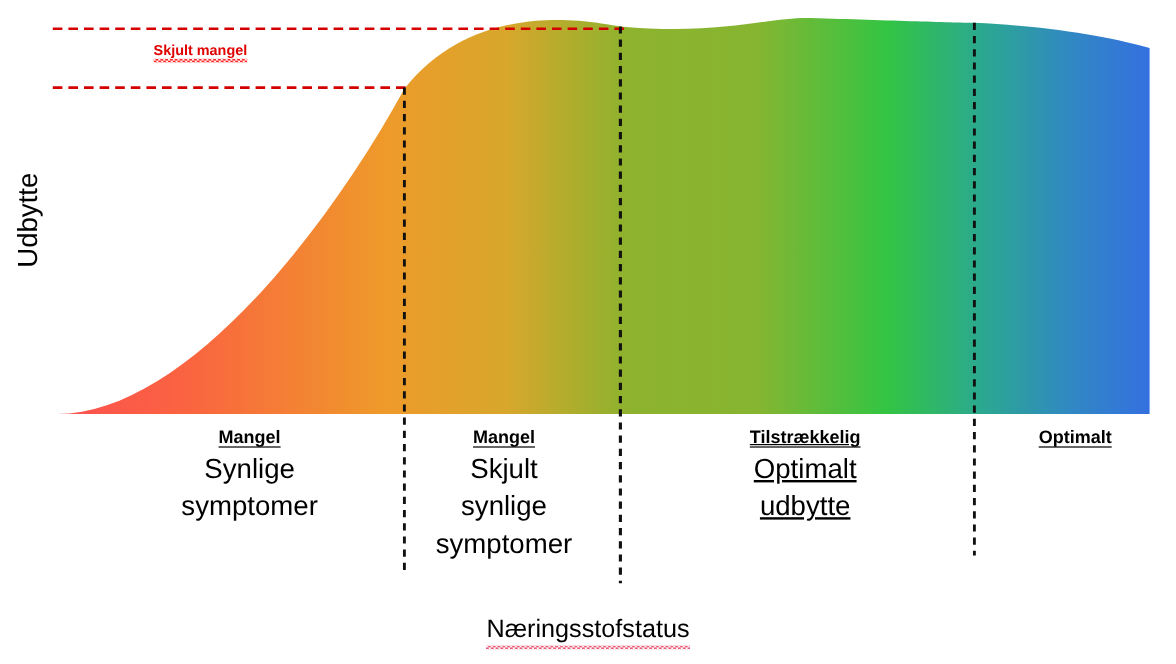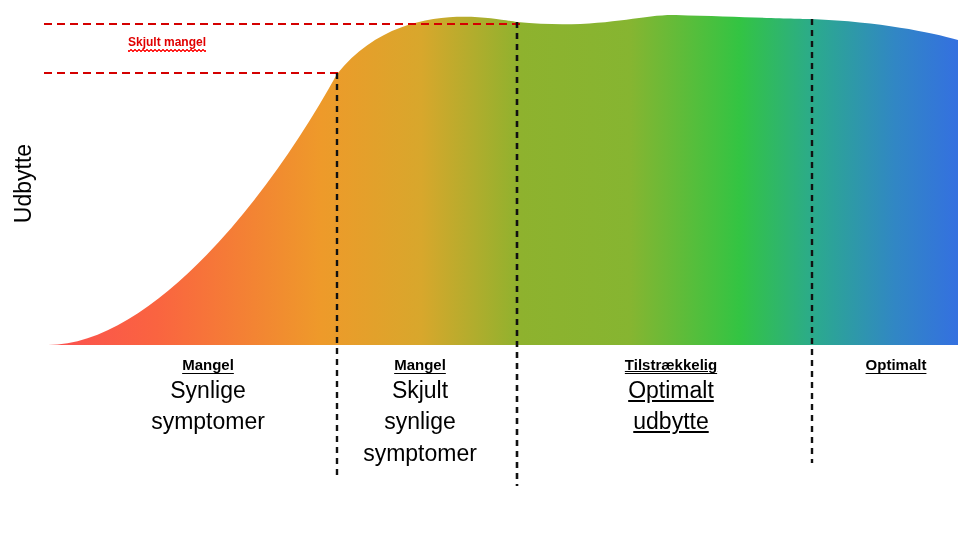--- a/index.html
+++ b/index.html
@@ -185,14 +185,17 @@
   <div class="zone" id="zone-2">
     <div class="ztitle">Tilstrækkelig</div>
     <div class="zsub gap">Optimalt</div>
     <div class="zsub">udbytte</div>
   </div>
 
   <div class="zone" id="zone-3">
     <div class="ztitle">Optimalt</div>
   </div>
 
+  <div id="xlabel">
+    <span class="sq">Næringsstofstatus</span>
+  </div>
 
 </div>
 
 </body></html>

